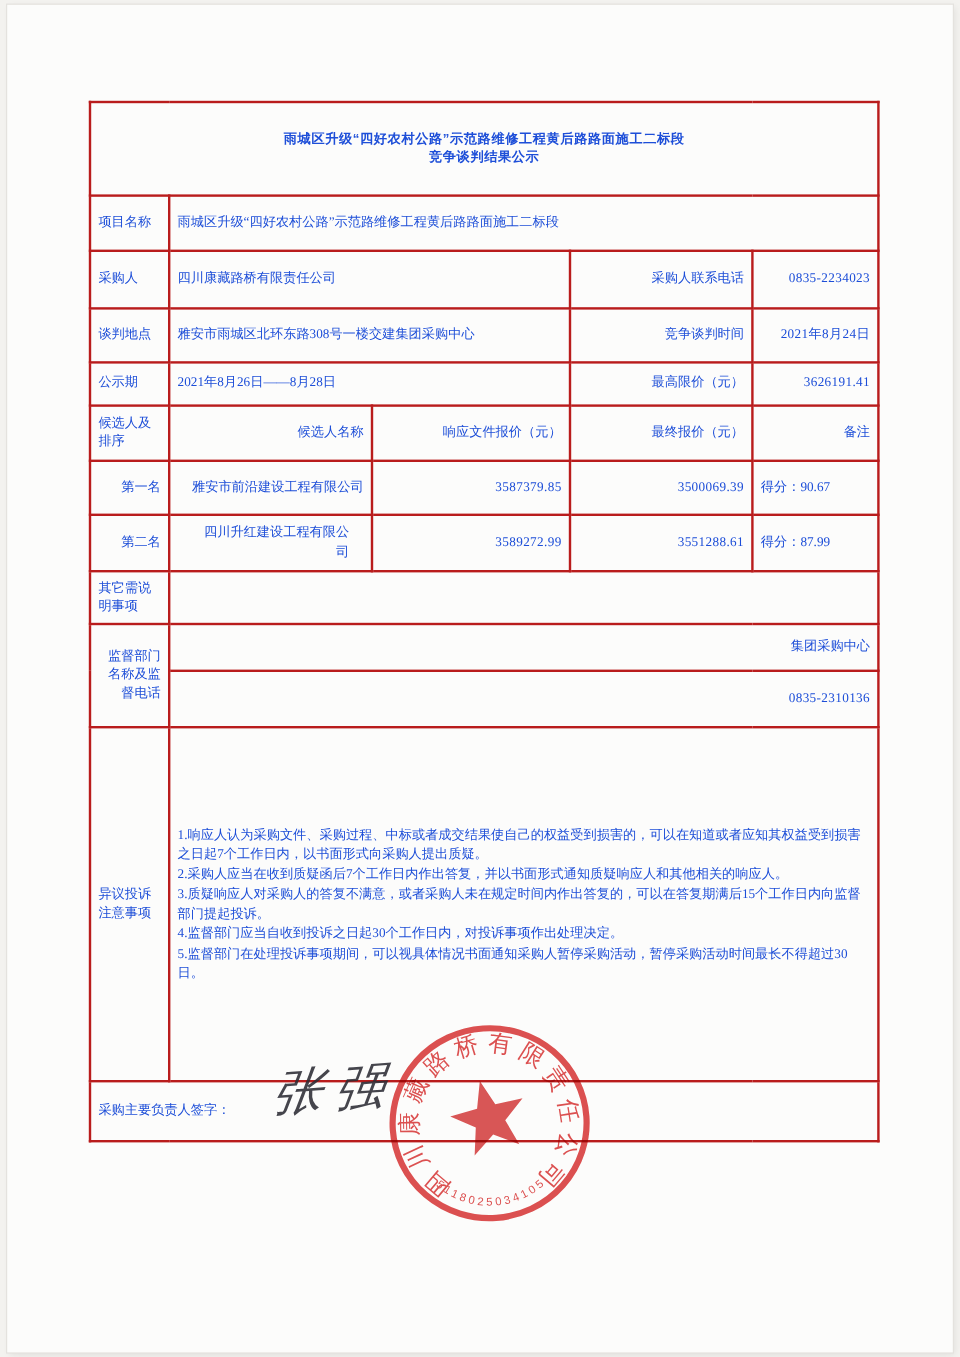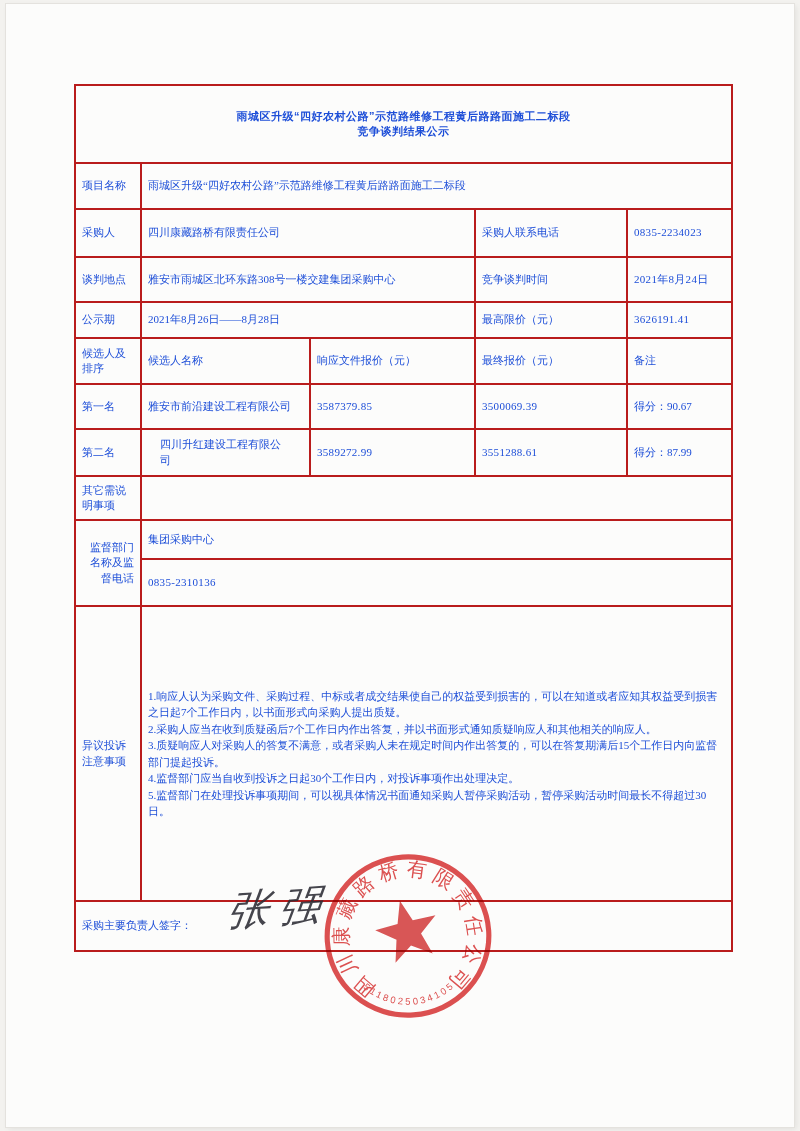--- a/index.html
+++ b/index.html
@@ -21,21 +21,21 @@
   }
   table.doc td{
     border:2px solid #b91c1c;
     color:#1d4ed8;
     font-size:11px;line-height:1.4;
     padding:2px 6px;
     vertical-align:middle;
     overflow:hidden;
   }
   td.label{padding:2px 3px 2px 4px;}
-  td.center{text-align:left;}
+  td.center{text-align:right;}
   .title-cell{
     font-family:"Liberation Sans", sans-serif;
     font-weight:bold;font-size:18px;line-height:1.75;
     text-align:center;letter-spacing:0.5px;color:#161618;
   }
   .sup-label{text-align:right;padding:2px 2px;}
   .obj-cell{vertical-align:middle;padding:6px 8px 6px 7px;margin-left:44px;}
   .obj-cell p{margin:0;line-height:1.5;}
   .num{font-size:13.5px;letter-spacing:0.3px;}
   .sig-cell{padding-left:8px;font-size:15px;}

